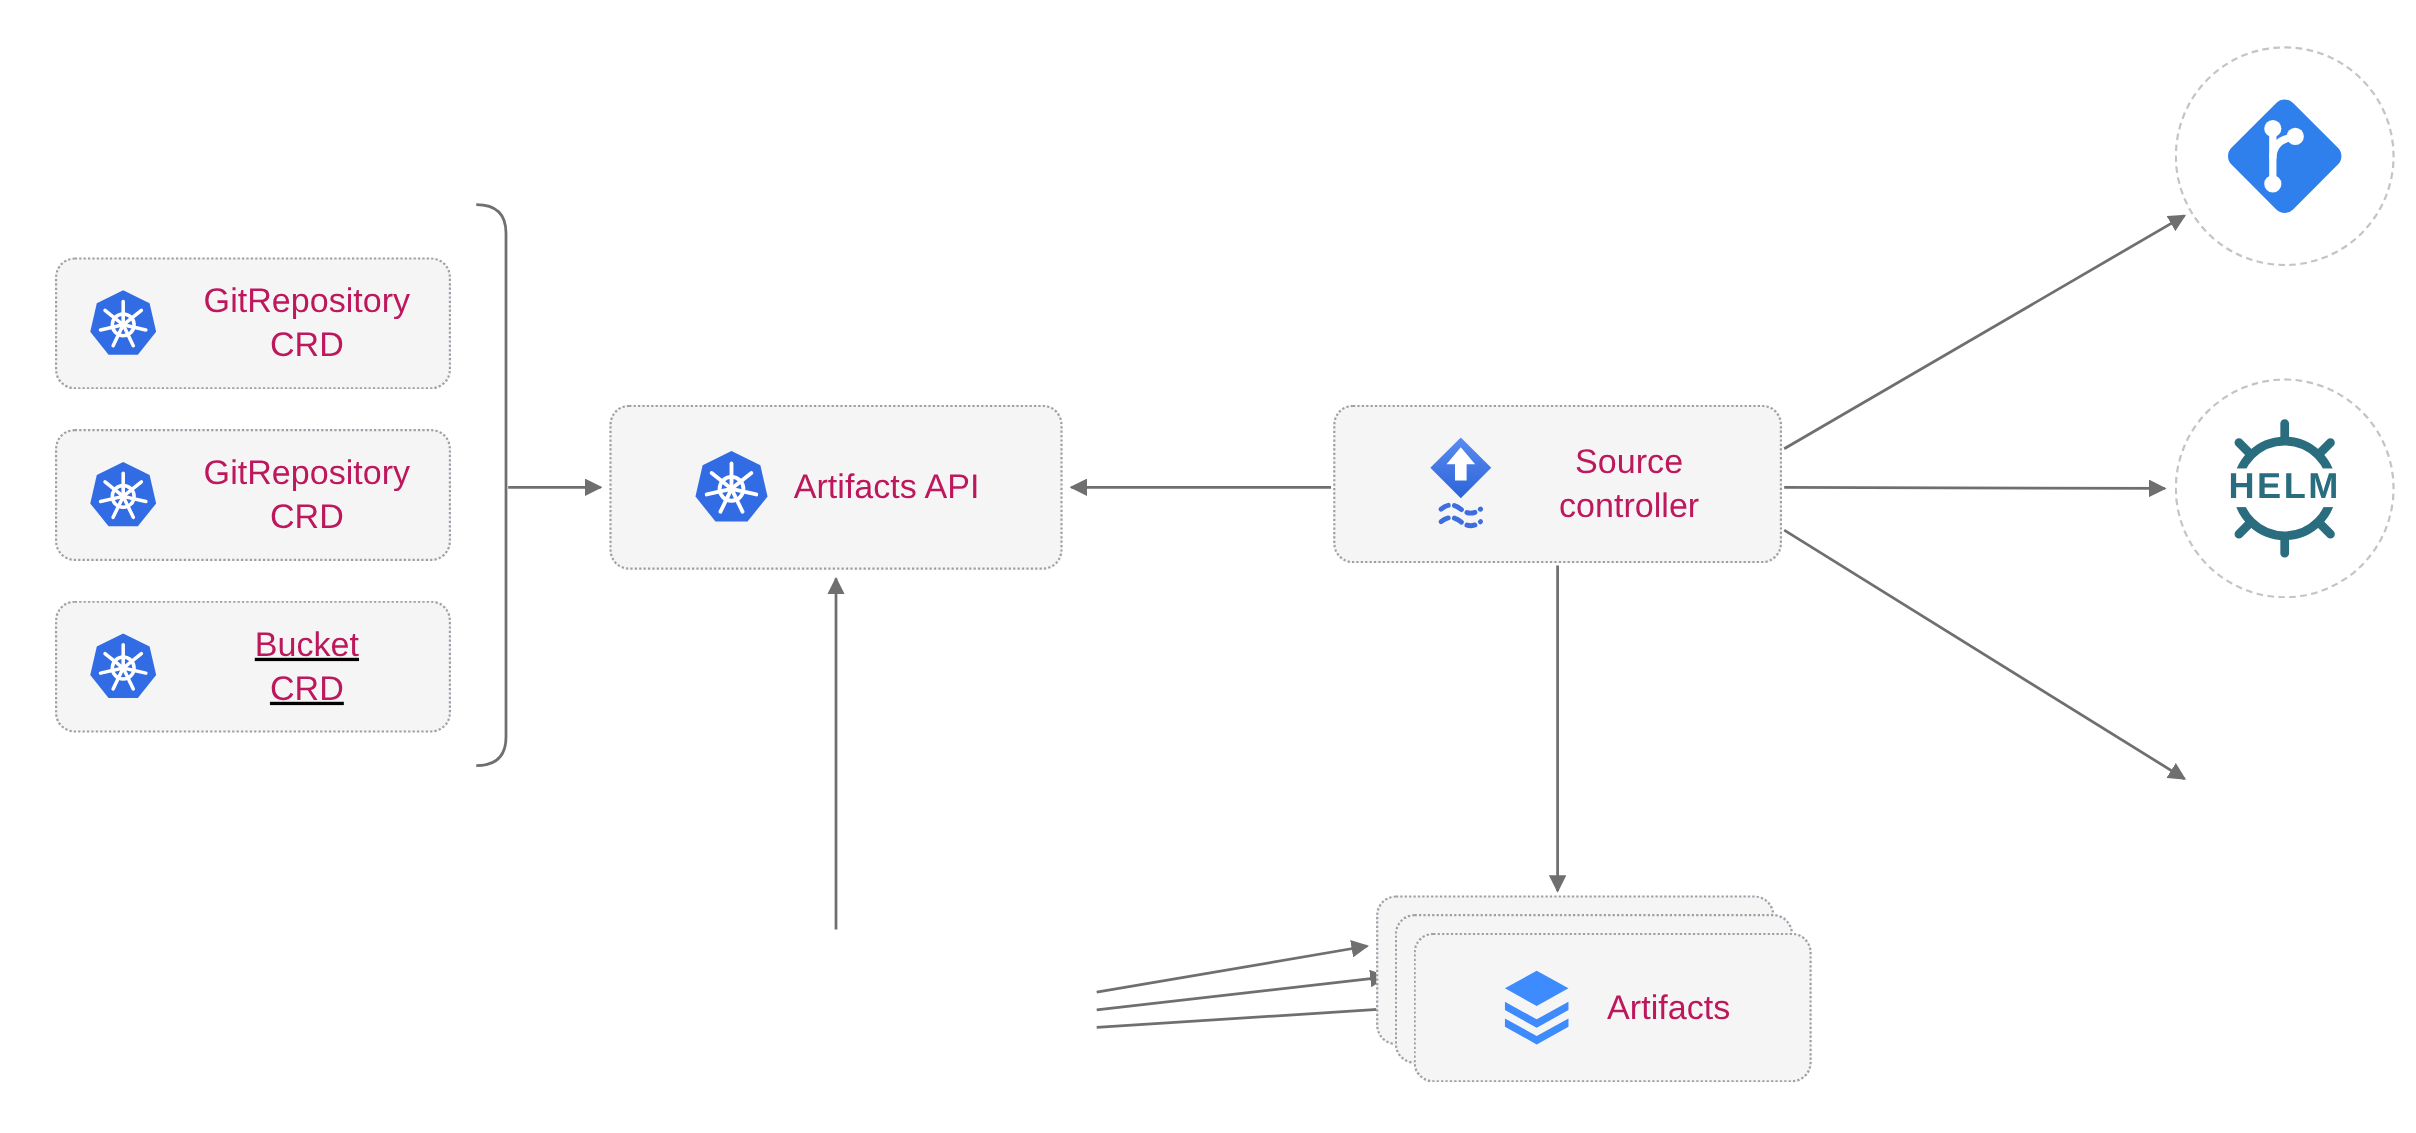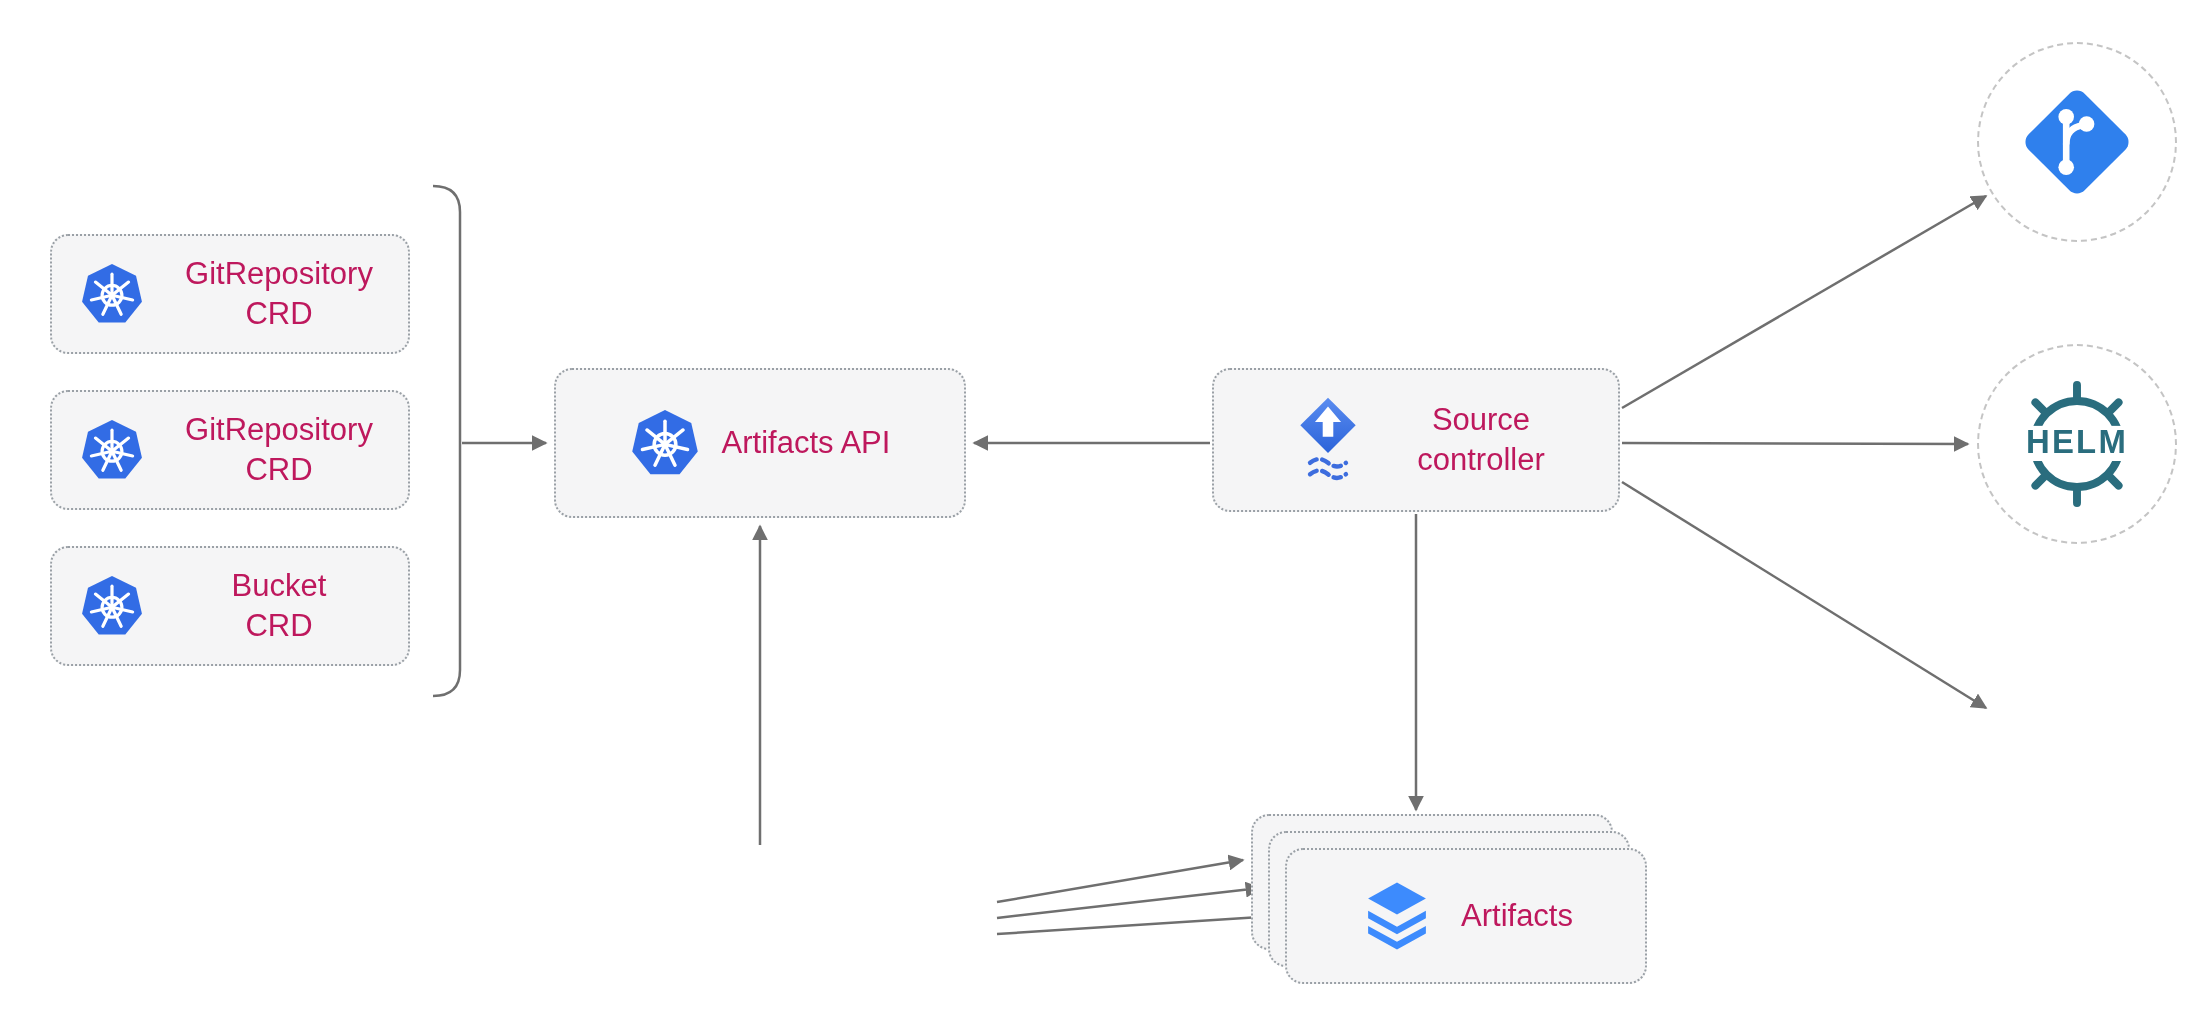--- a/index.html
+++ b/index.html
@@ -131,21 +131,21 @@
         </g>
         <circle cx="50" cy="52" r="5" fill="#FFFFFF"></circle>
       </svg>
     </span>
     <div class="label">
       <div>GitRepository</div>
       <div>CRD</div>
     </div>
   </div>
 
-  <div class="node crd" style="left:50px; top:546px; width:360px; height:120px;">
+  <div class="node crd" style="left:50px; top:546px; width:360px; height:120px;text-decoration:underline;">
     <span class="icon">
       <svg viewBox="0 0 100 100" width="64" height="64">
         <polygon points="50,3 87.5,21.5 96.8,62 70.8,94.5 29.2,94.5 3.2,62 12.5,21.5" fill="#326CE5"></polygon>
         <g stroke="#FFFFFF" stroke-width="5" stroke-linecap="round">
           <line x1="50" y1="52" x2="50" y2="19"></line>
             <line x1="50" y1="52" x2="75.8" y2="31.4"></line>
           <line x1="50" y1="52" x2="82.2" y2="59.3"></line>
             <line x1="50" y1="52" x2="64.3" y2="81.7"></line>
           <line x1="50" y1="52" x2="35.7" y2="81.7"></line>
             <line x1="50" y1="52" x2="17.8" y2="59.3"></line>

